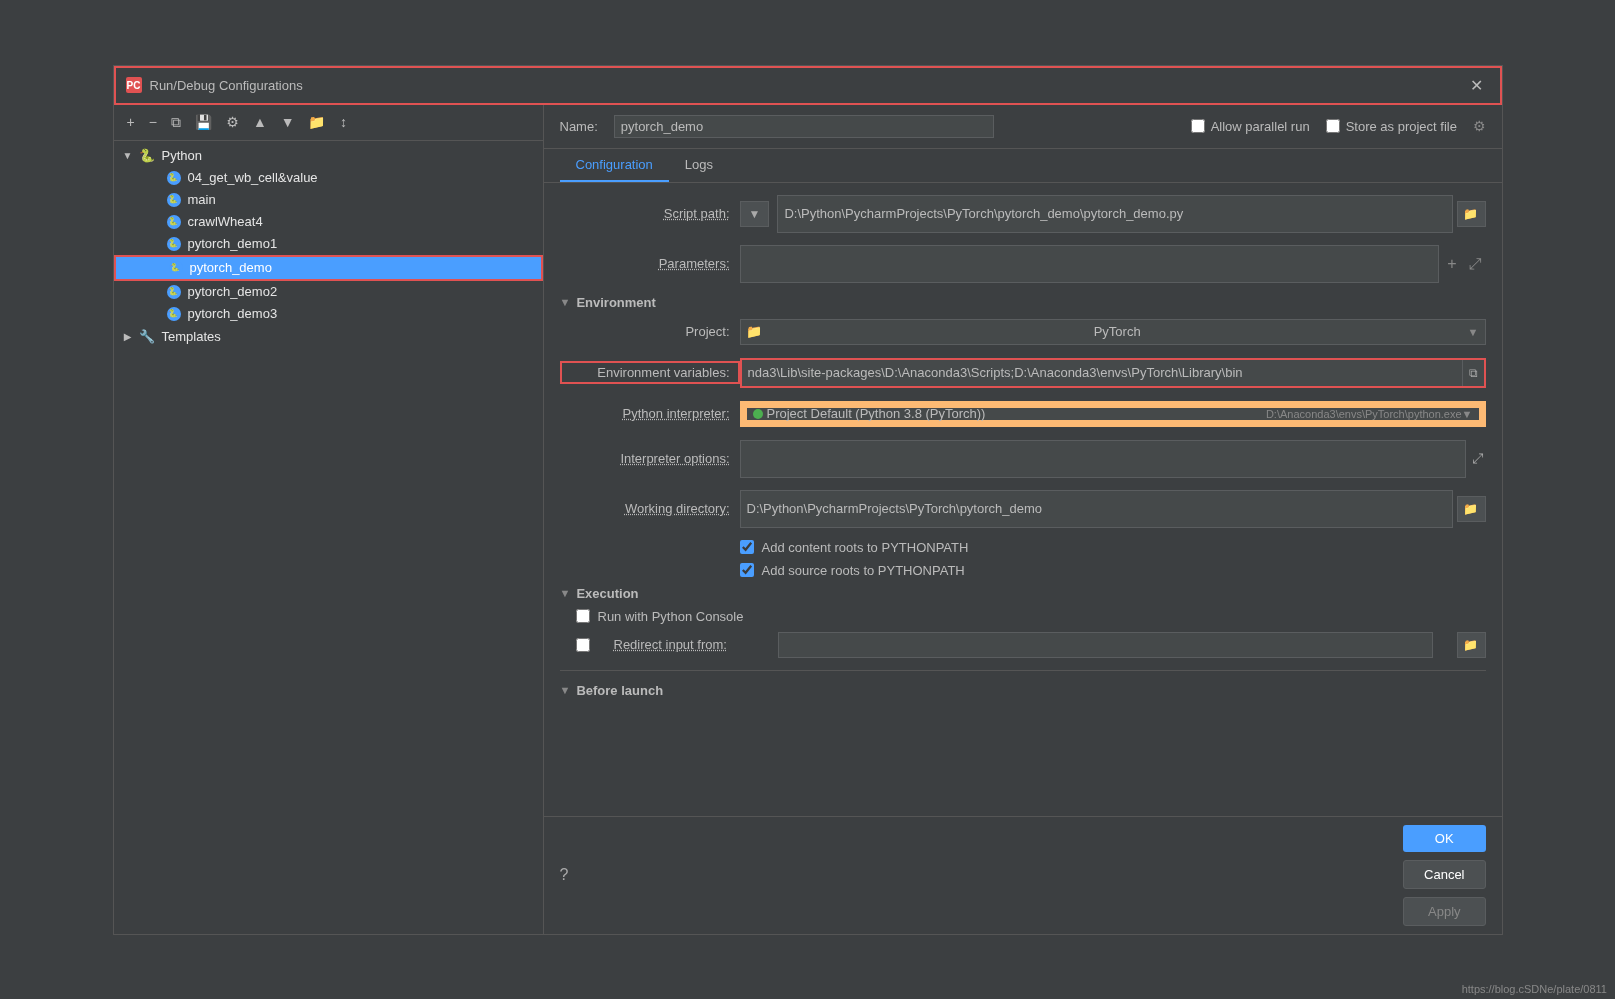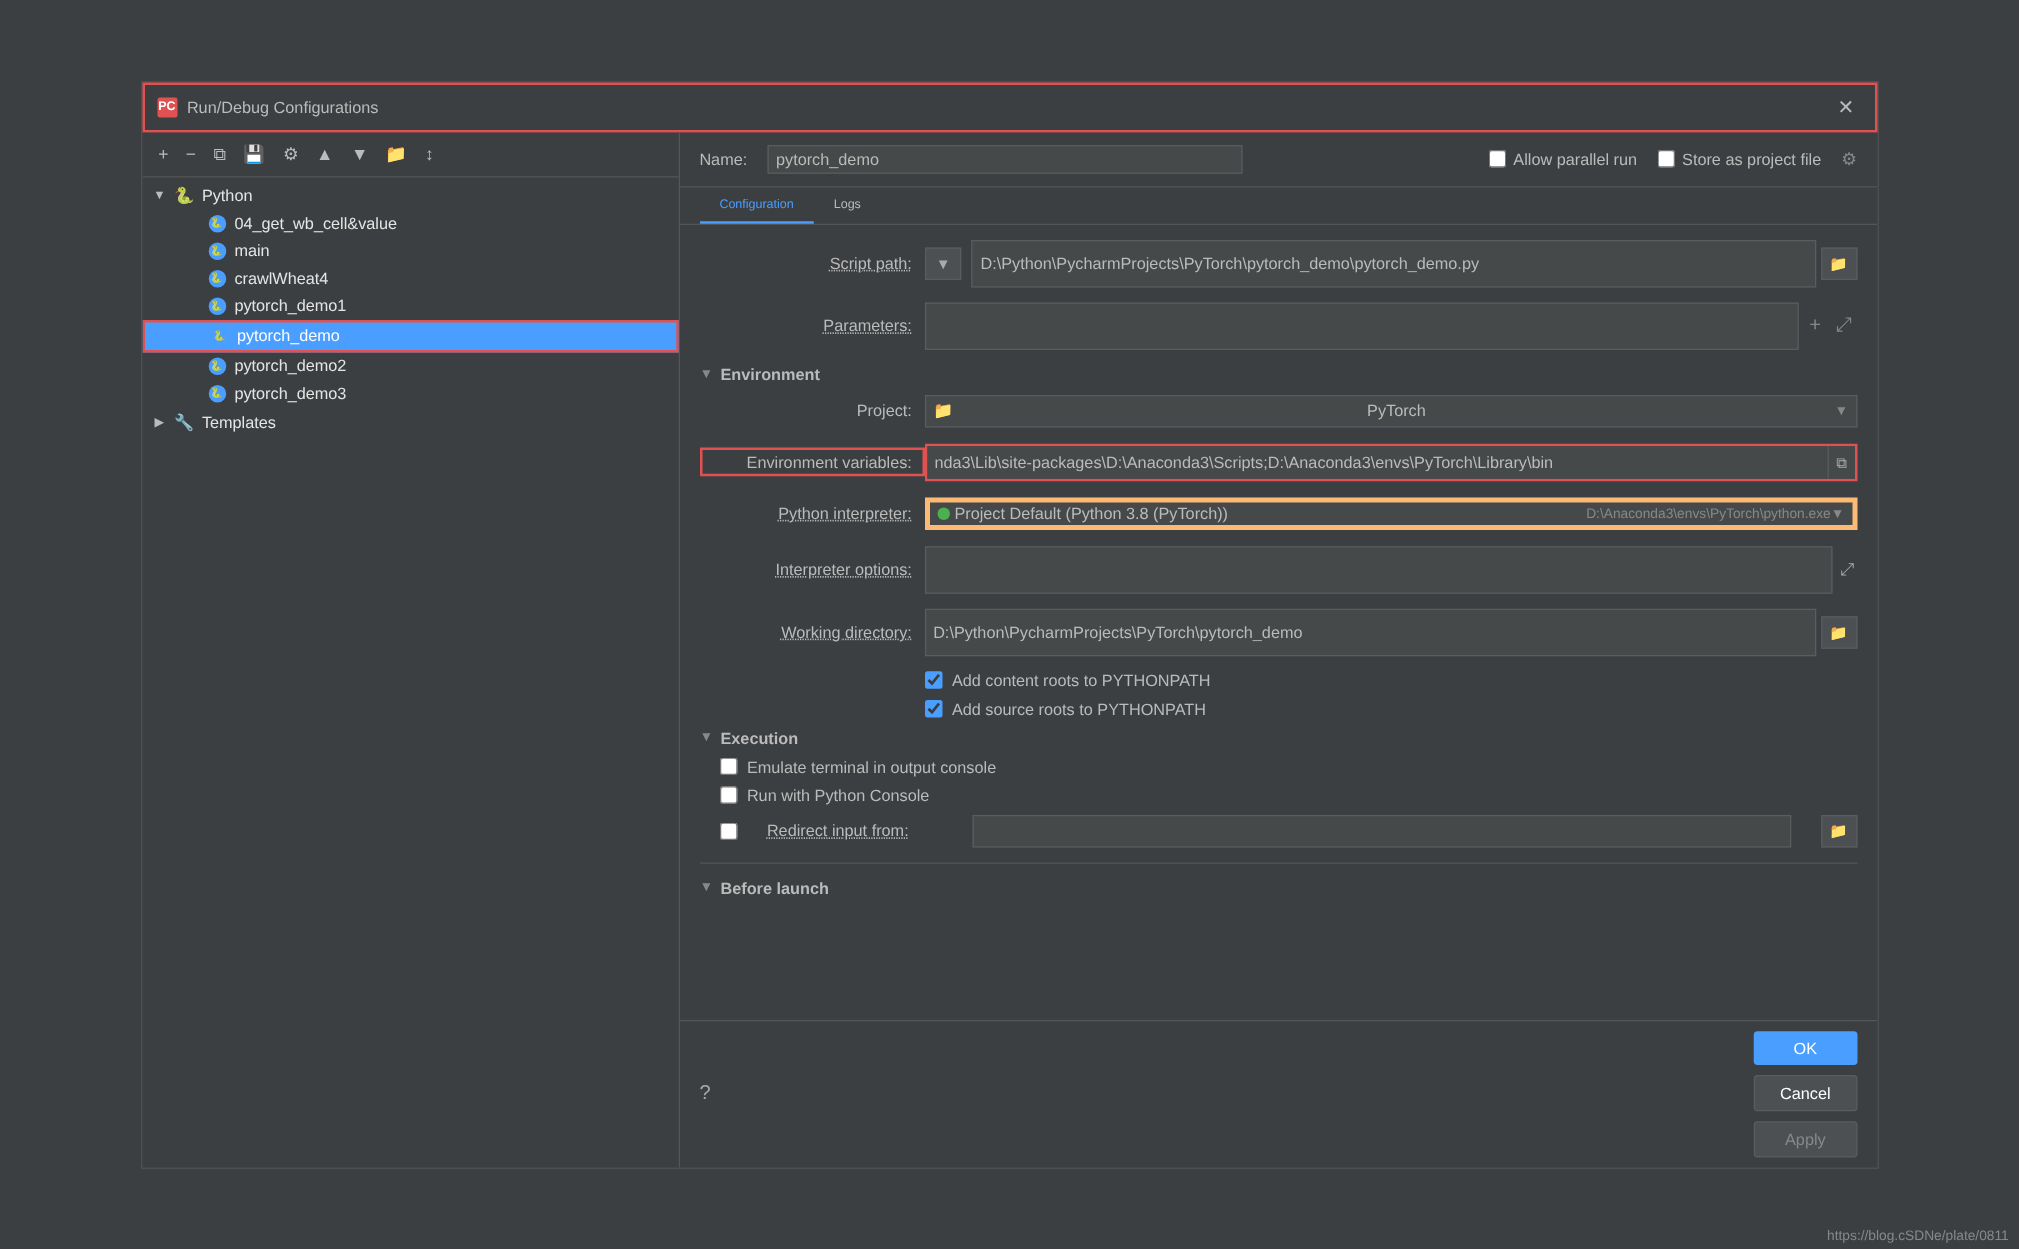--- a/index.html
+++ b/index.html
@@ -211,21 +211,21 @@
     .tabs-bar {
       display: flex;
       padding: 0 16px;
       border-bottom: 1px solid #555;
       flex-shrink: 0;
     }
     .tab {
       padding: 8px 16px;
       cursor: pointer;
       color: #bbbbbb;
-      font-size: 10px;
+      font-size: 13px;
       border-bottom: 2px solid transparent;
     }
     .tab.active {
       color: #4a9eff;
       border-bottom: 2px solid #4a9eff;
     }
     
     .config-content {
       flex: 1;
       overflow-y: auto;
@@ -488,21 +488,21 @@
       color: #aaa;
       cursor: pointer;
       padding: 3px 8px;
       font-size: 12px;
       height: 26px;
       margin-right: 4px;
     }
     .python-interp-dropdown {
       flex: 1;
       background: #45494a;
-      border: 4px solid #fdba74;
+      border: 7px solid #fdba74;
       color: #bbbbbb;
       padding: 3px 6px;
       font-size: 13px;
       height: 26px;
       display: flex;
       align-items: center;
       justify-content: space-between;
     }
     .green-dot {
       display: inline-block;
@@ -739,24 +739,20 @@
           <input type="checkbox" id="add-source" checked="" style="">
           <label for="add-source">Add source roots to PYTHONPATH</label>
         </div>
 
         <div class="execution-section">
           <div class="section-collapse">
             <span class="section-collapse-icon">▼</span>
             <span class="section-collapse-label">Execution</span>
           </div>
 
-          <div class="execution-checkbox-row">
-            <input type="checkbox" id="emulate-terminal" style="">
-            <label for="emulate-terminal">Emulate terminal in output console</label>
-          </div>
 
           <div class="execution-checkbox-row">
             <input type="checkbox" id="run-python-console" style="">
             <label for="run-python-console">Run with Python Console</label>
           </div>
 
           <div class="redirect-row">
             <input type="checkbox" id="redirect-input" style="">
             <span class="redirect-label">Redirect input from:</span>
             <input class="redirect-input" type="text" style="">

